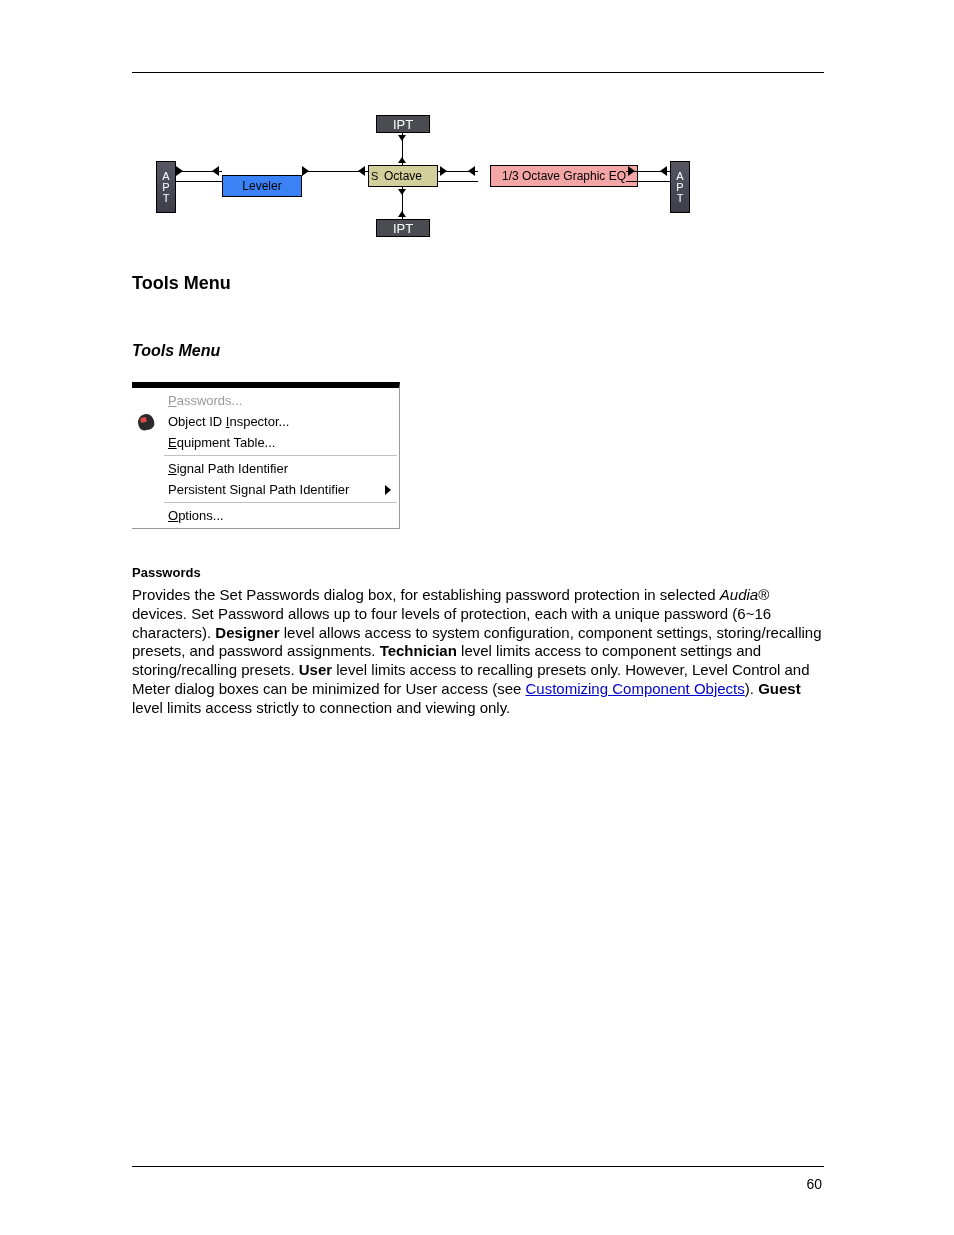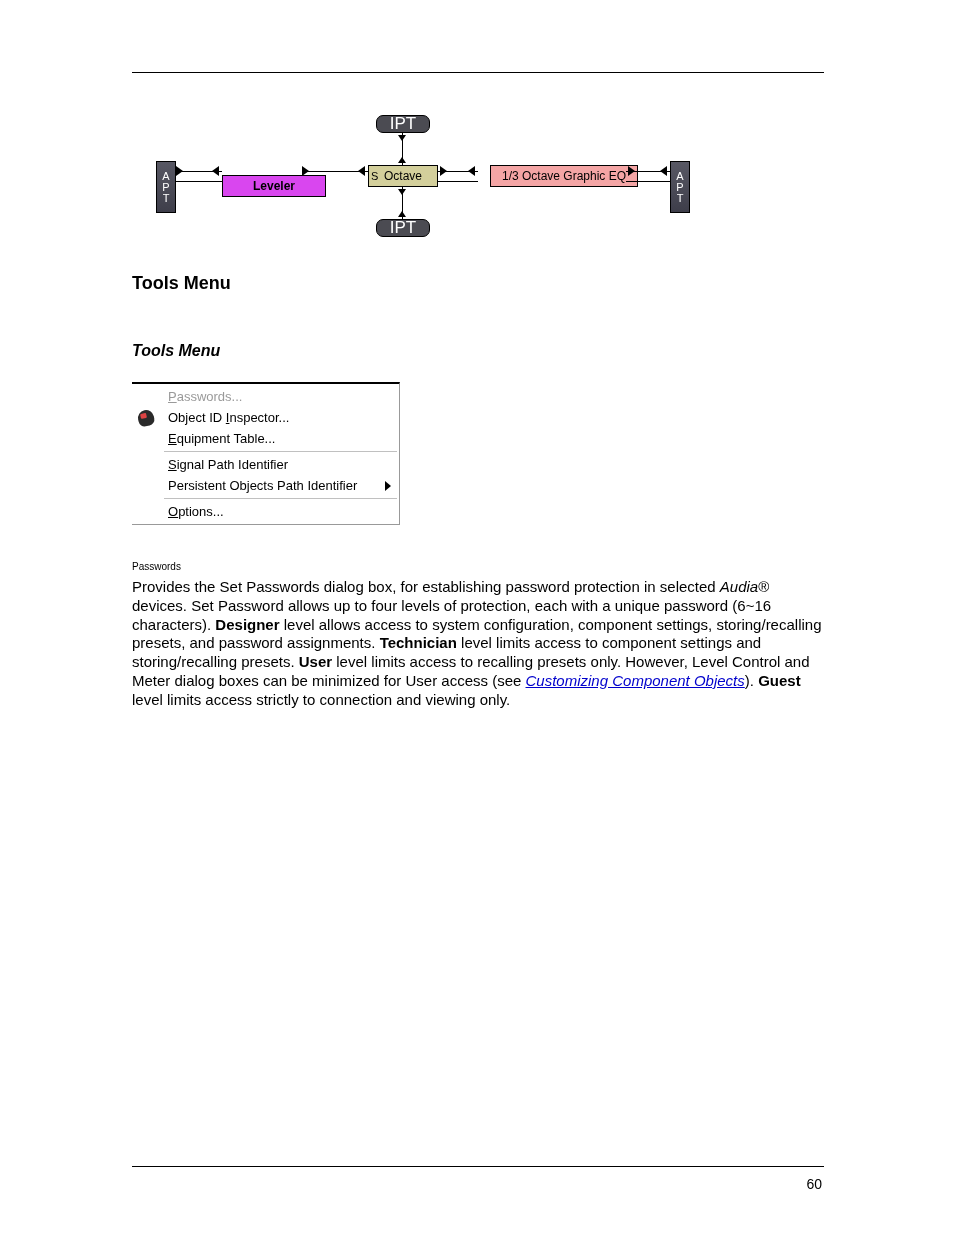--- a/index.html
+++ b/index.html
@@ -45,24 +45,23 @@
     color: #fff;
     font-size: 11px;
     line-height: 1;
     flex-direction: column;
     letter-spacing: 0;
   }
   .apt span { display:block; }
   .ipt {
     width: 54px; height: 18px;
     background: #4b4b52; color: #fff;
-    font-size: 17px;
-    border-radius: 7px;
-  }
-  .lev { width: 104px; height: 22px; background:#d946ef;font-weight:bold; }
+    font-size: 13px;
+  }
+  .lev { width: 80px; height: 22px; background:#3b82f6; }
   .duck{ width: 70px; height: 22px; background:#d3cf9b; position:relative;}
   .eq  { width: 148px; height: 22px; background:#f4a5a5; }
   .tri {
     position:absolute; width:0; height:0;
     border-style:solid;
   }
   .tri.right { border-width:5px 0 5px 7px; border-color: transparent transparent transparent #000; }
   .tri.left  { border-width:5px 7px 5px 0; border-color: transparent #000 transparent transparent; }
   .tri.down  { border-width:6px 4px 0 4px; border-color:#000 transparent transparent transparent;}
   .tri.up    { border-width:0 4px 6px 4px; border-color:transparent transparent #000 transparent;}
@@ -89,21 +88,21 @@
     position:absolute;
     left:0; top:0; bottom:0;
     width:30px;
     background: linear-gradient(to right,#b8b8b8 0%, #e8e8e8 60%, #f7f7f7 100%);
     border-right: none;
   }
   .menu-list {
     position: relative;
     margin-left:0;
     background:#fff;
-    border-top:2px solid #000000;
+    border-top:6px solid #000000;
     border-bottom:1px solid #999;
     border-right:1px solid #999;
     padding: 2px 0;
   }
   .menu-item {
     font-family: Tahoma, Arial, sans-serif;
     font-size: 13px;
     color:#000;
     padding: 3px 8px 3px 36px;
     white-space: nowrap;
@@ -136,31 +135,30 @@
     transform: rotate(-12deg);
   }
   .menu-icon::after{
     content:"";
     position:absolute;
     left:3px; top:3px;
     width:6px; height:5px;
     background:#d44; border-radius:1px;
   }
   .h3 {
-    font-size: 10px;
-    font-weight: normal;
+    font-size: 13px;
+    font-weight: bold;
     margin: 36px 0 6px 0;
   }
   .passage { line-height:1.25; }
   .passage .bold { font-weight:bold; }
   .passage .ital { font-style: italic; }
   .link {
     color:#0000cc;
     text-decoration: underline;
-    font-style: italic;
   }
   .rule-bottom {
     position: absolute;
     left:132px;
     width:692px;
     top:1166px;
     border-top:1px solid #000;
   }
   .pagenum {
     position:absolute;
@@ -243,21 +241,21 @@
         Object ID <span class="u">I</span>nspector...
       </div>
       <div class="menu-item">
         <span class="u">E</span>quipment Table...
       </div>
       <div class="menu-sep"></div>
       <div class="menu-item">
         <span class="u">S</span>ignal Path Identifier
       </div>
       <div class="menu-item">
-        <span>Persistent Objects Path Identifier</span>
+        <span>Persistent Signal Path Identifier</span>
         <span class="arrow"></span>
       </div>
       <div class="menu-sep"></div>
       <div class="menu-item">
         <span class="u">O</span>ptions...
       </div>
     </div>
   </div>
 
   <div class="h3">Passwords</div>

